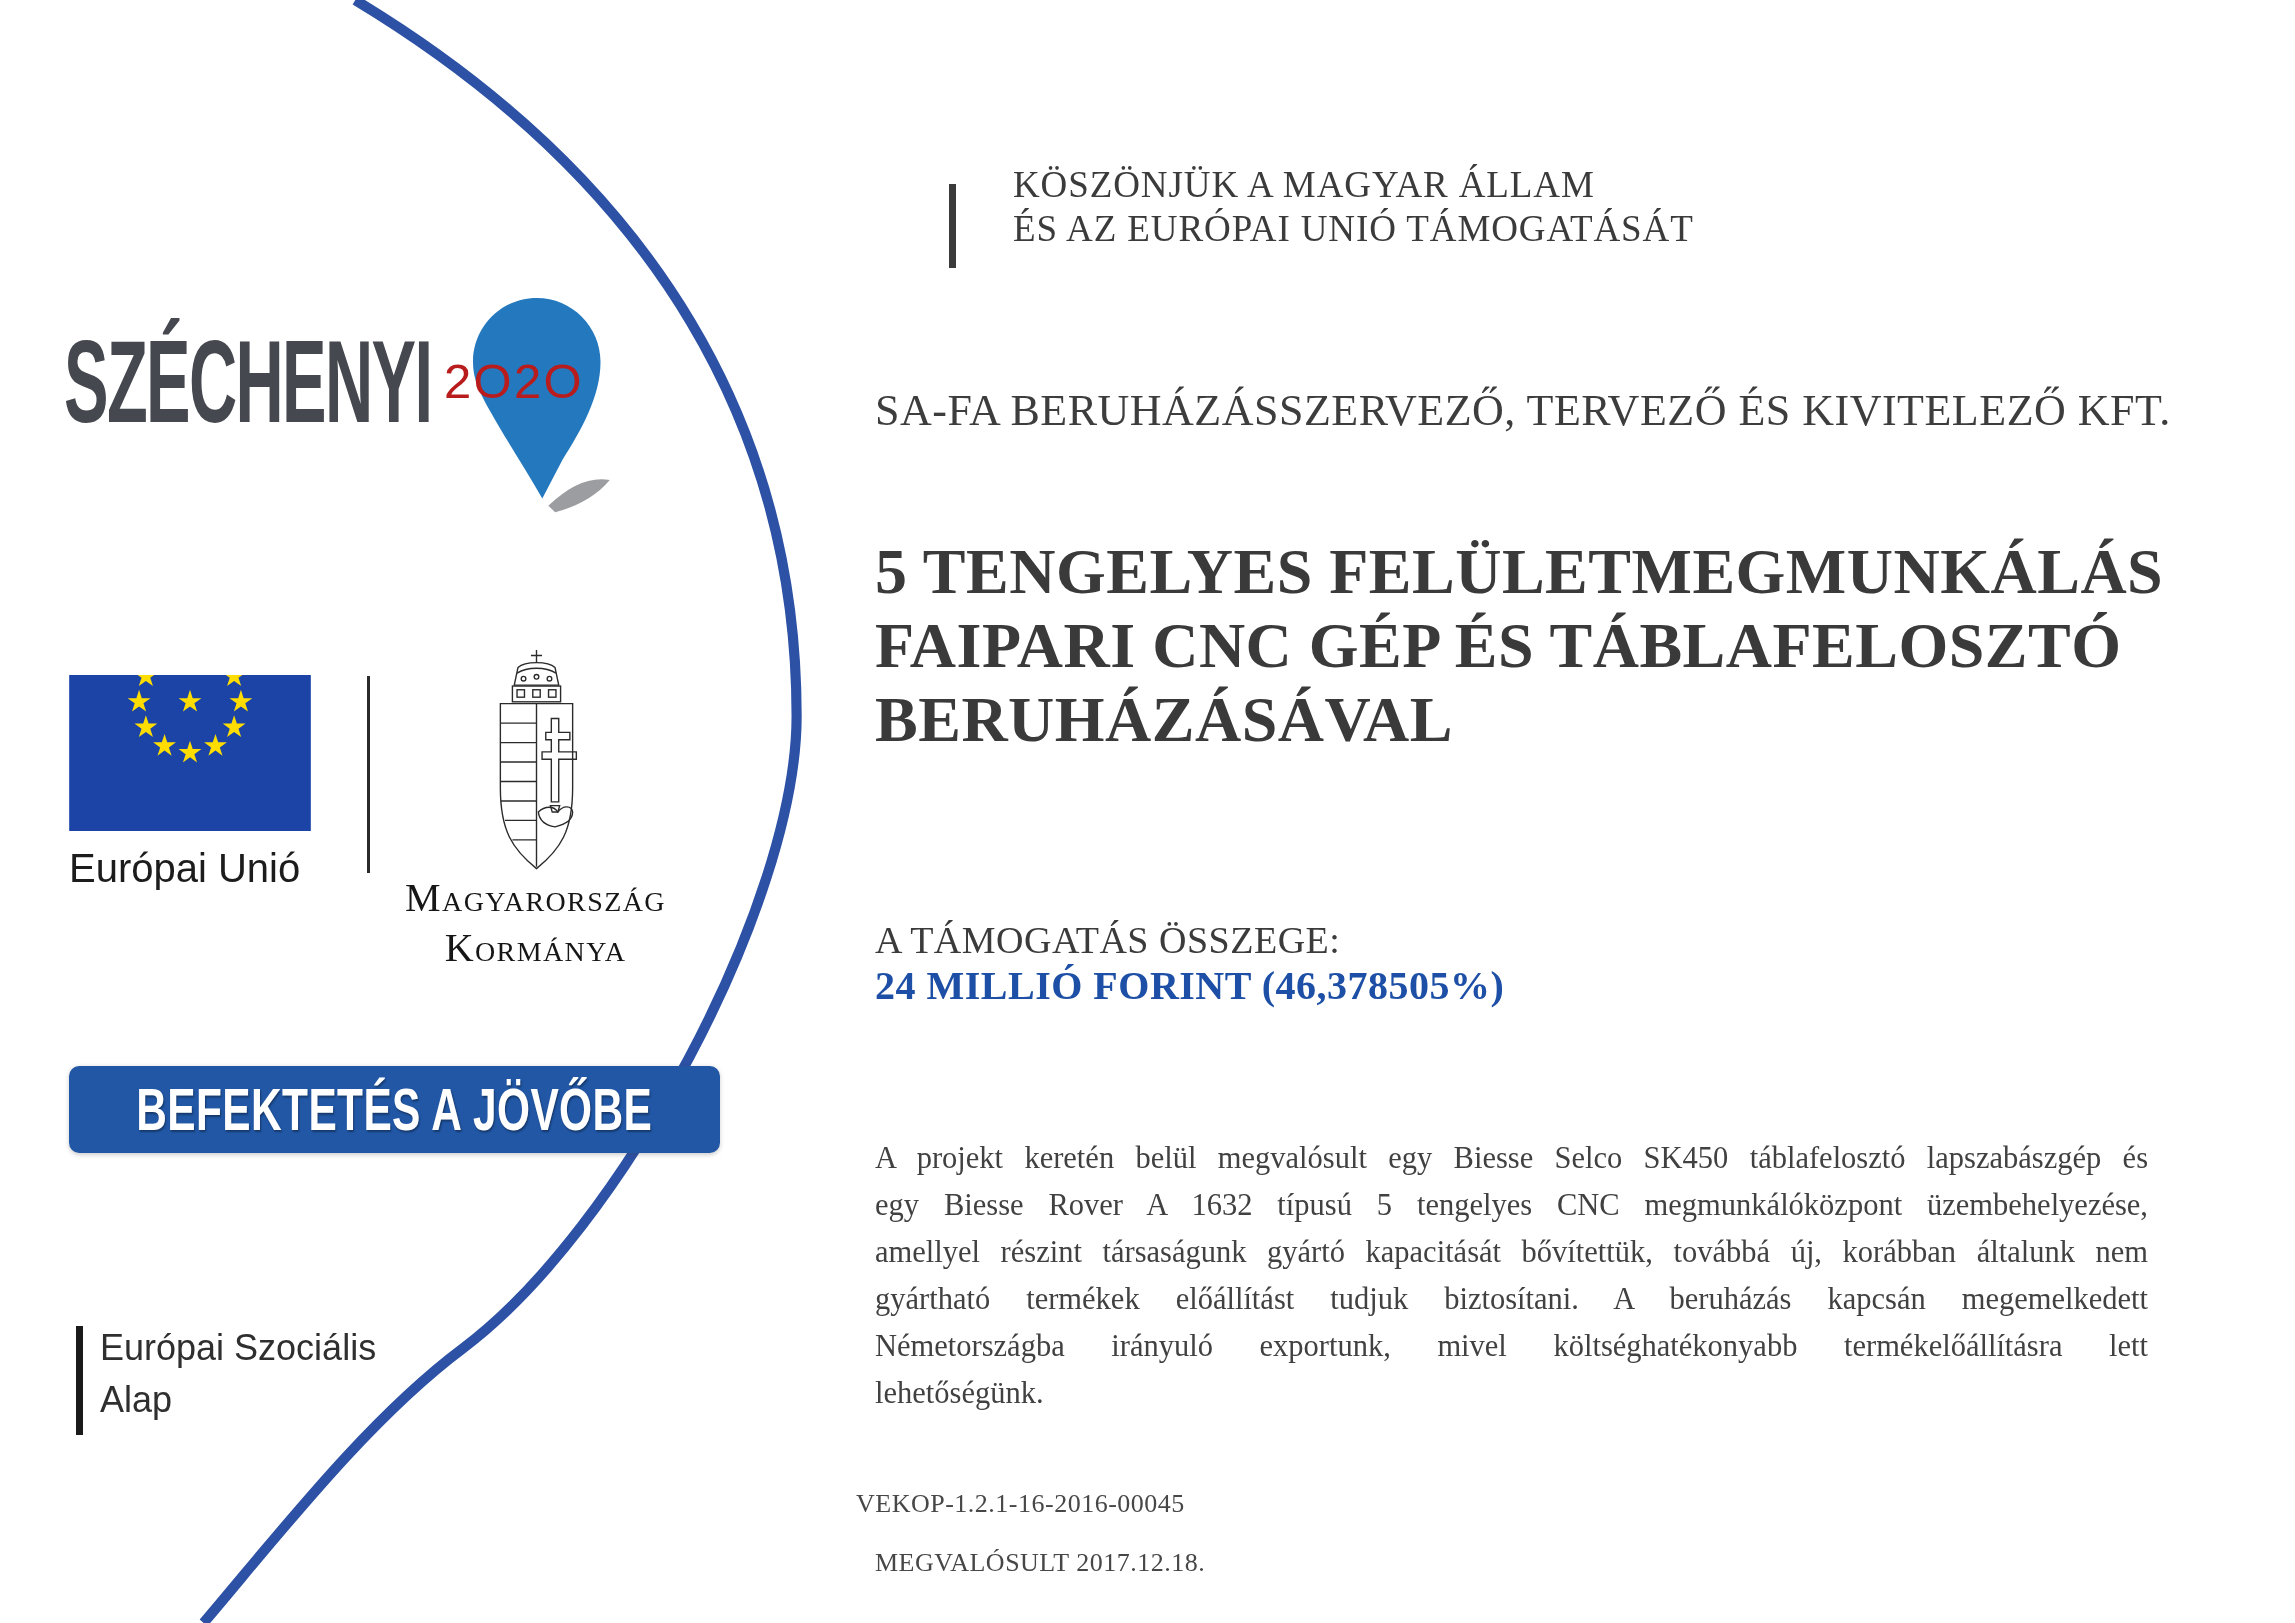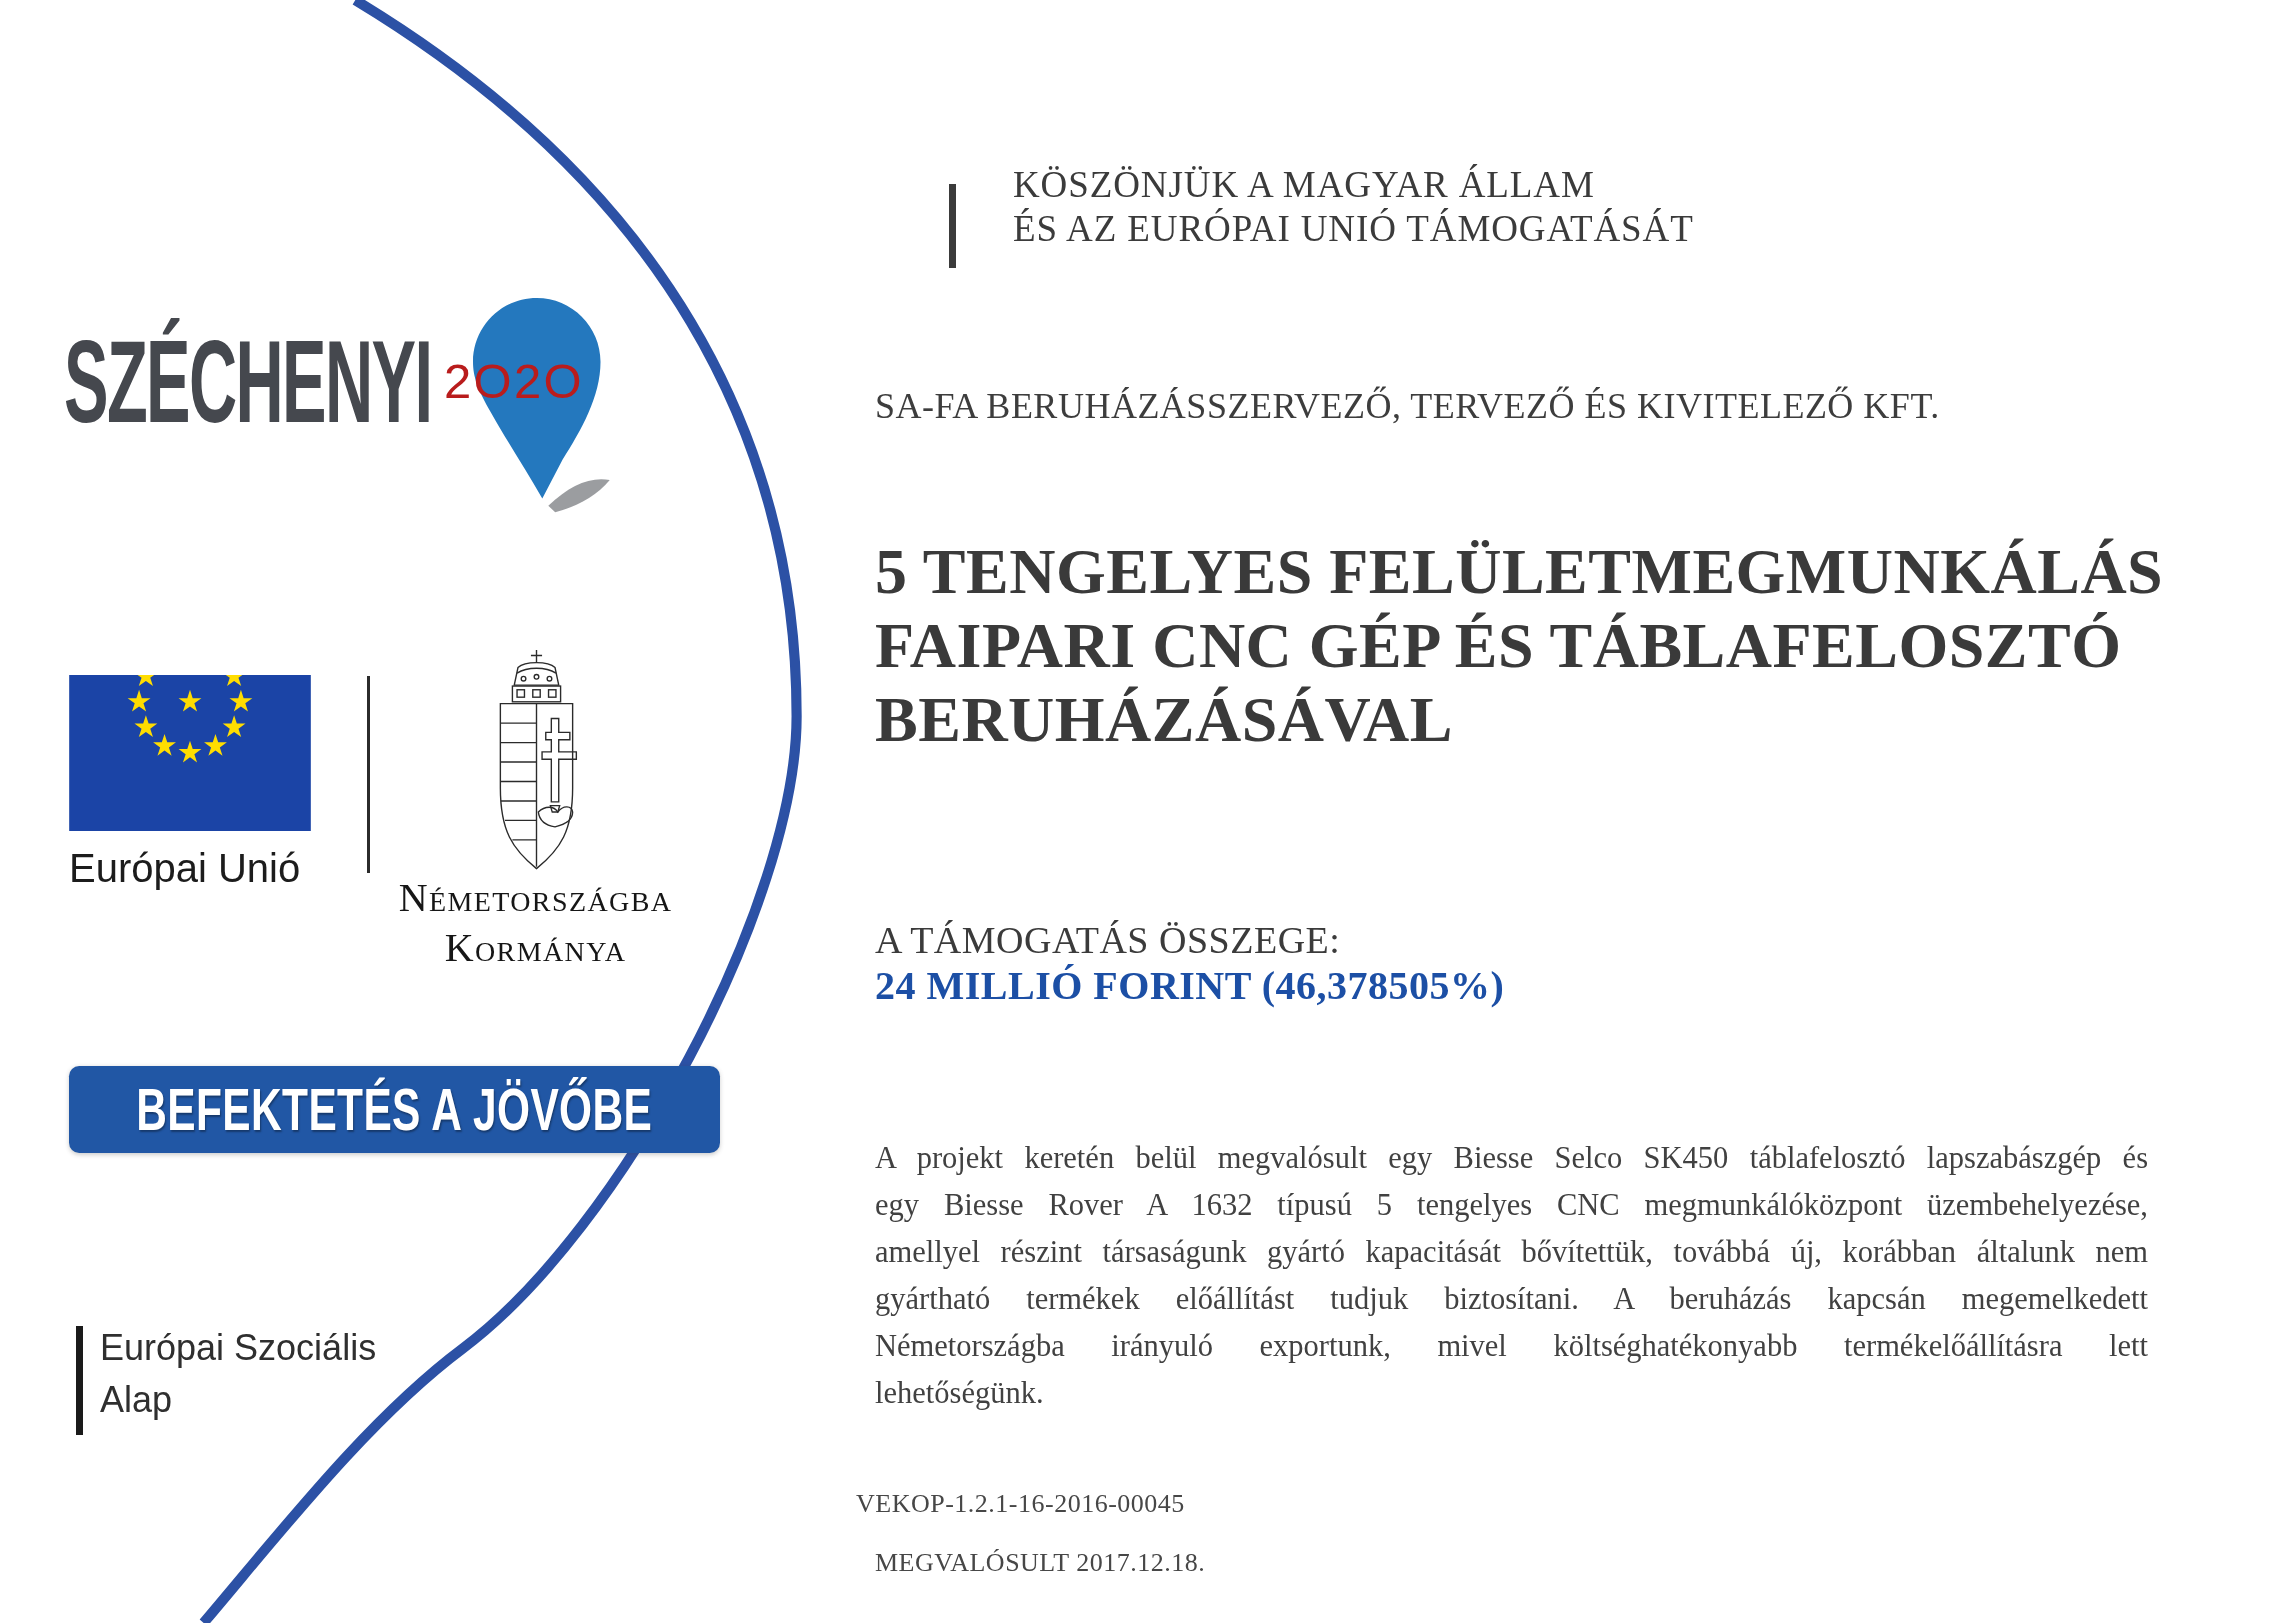--- a/index.html
+++ b/index.html
@@ -24,21 +24,21 @@
     color:#ffffff;letter-spacing:0.5px;transform:scaleX(0.72);transform-origin:center;
     white-space:nowrap;text-shadow:1.4px 1.9px 2.3px rgba(0,0,0,.35);}
   .esf-bar{left:76px;top:1326px;width:7.4px;height:109px;background:#1a1a1a;}
   .esf-text{left:100px;top:1322px;font-family:"Liberation Sans",sans-serif;
     font-size:36px;line-height:52px;color:#2f2f2f;}
 
   
   .thanks{left:1013px;top:163px;font-size:37px;line-height:44px;color:#3b3b3b;
     letter-spacing:0.9px;white-space:nowrap;}
   .thanks-bar{left:949px;top:184px;width:7px;height:84px;background:#3b3b3b;}
-  .company{left:875px;top:385px;font-size:36px;color:#3d3d3d;letter-spacing:0.5px;white-space:nowrap;}
+  .company{left:875px;top:385px;font-size:44px;color:#3d3d3d;letter-spacing:0.5px;white-space:nowrap;}
   .title{left:875px;top:535px;font-size:64px;line-height:74px;font-weight:700;
     color:#3a3a3a;letter-spacing:0.5px;white-space:nowrap;}
   .grant-label{left:875px;top:918px;font-size:38px;line-height:45px;color:#3b3b3b;letter-spacing:0.5px;}
   .grant-amount{left:875px;top:962px;font-size:40px;line-height:47px;font-weight:700;
     color:#1c4fa5;letter-spacing:0.5px;}
   .para{left:875px;top:1135px;width:1273px;font-size:30.5px;line-height:47px;color:#414141;}
   .para .jline{text-align:justify;text-align-last:justify;}
   .para .lline{text-align:left;}
   .vekop{left:856px;top:1489px;font-size:26px;color:#474747;letter-spacing:0.5px;}
   .completed{left:875px;top:1548px;font-size:26px;color:#474747;letter-spacing:0.5px;}
@@ -94,21 +94,21 @@
       <rect x="126" y="88" width="16" height="16"></rect>
     <path d="M22,118 L178,118 L178,300 C178,392 152,432 100,474 C48,432 22,392 22,300 Z"></path>
     <path d="M100,118 L100,470"></path>
     <path d="M22,160 L100,160 M22,202 L100,202 M22,244 L100,244 M22,286 L100,286 M23,328 L100,328 M32,370 L100,370 M48,412 L100,412"></path>
     <path d="M132,150 L148,150 L148,180 L172,180 L172,196 L148,196 L148,222 L186,222 L186,238 L148,238 L148,330 L132,330 L132,238 L112,238 L112,222 L132,222 L132,196 L120,196 L120,180 L132,180 Z"></path>
     <path d="M104,352 C118,338 138,338 146,352 C158,336 176,338 178,352 C178,368 166,378 140,384 C116,380 106,368 104,352 Z"></path>
     <path d="M130,338 L150,338 L146,352 L134,352 Z"></path>
   </svg>
 
   <div class="abs gov">
-    <div>Németországba</div>
+    <div>Magyarország</div>
     <div>Kormánya</div>
   </div>
 
   <div class="abs banner">
     <span>BEFEKTETÉS A JÖVŐBE</span>
   </div>
 
   <div class="abs esf-bar"></div>
   <div class="abs esf-text">
     <div>Európai Szociális</div>

